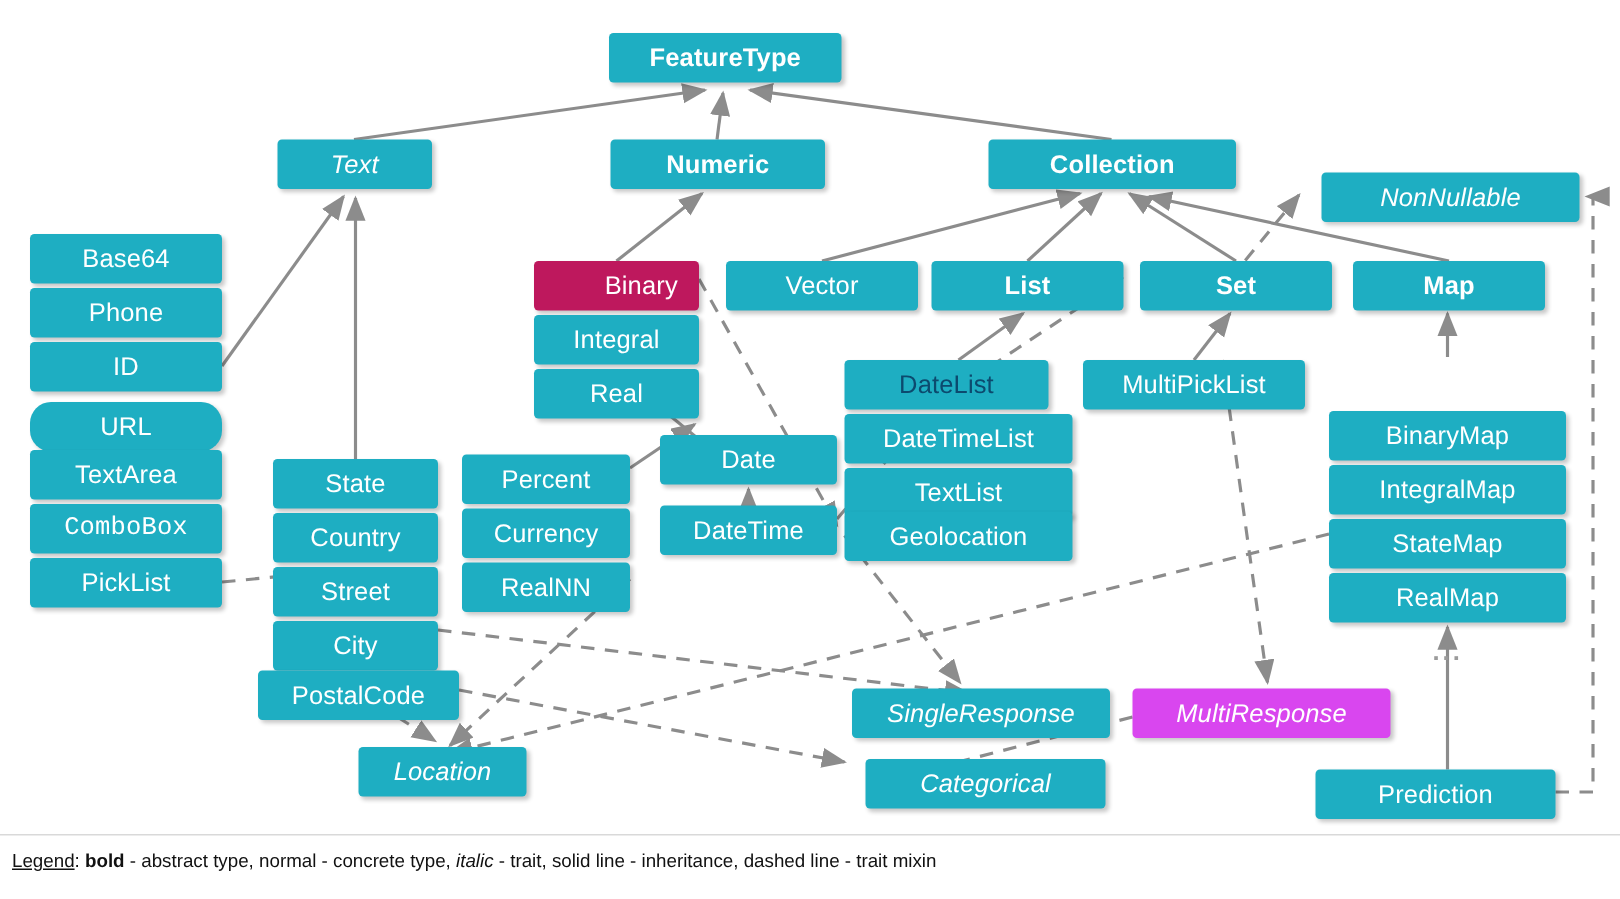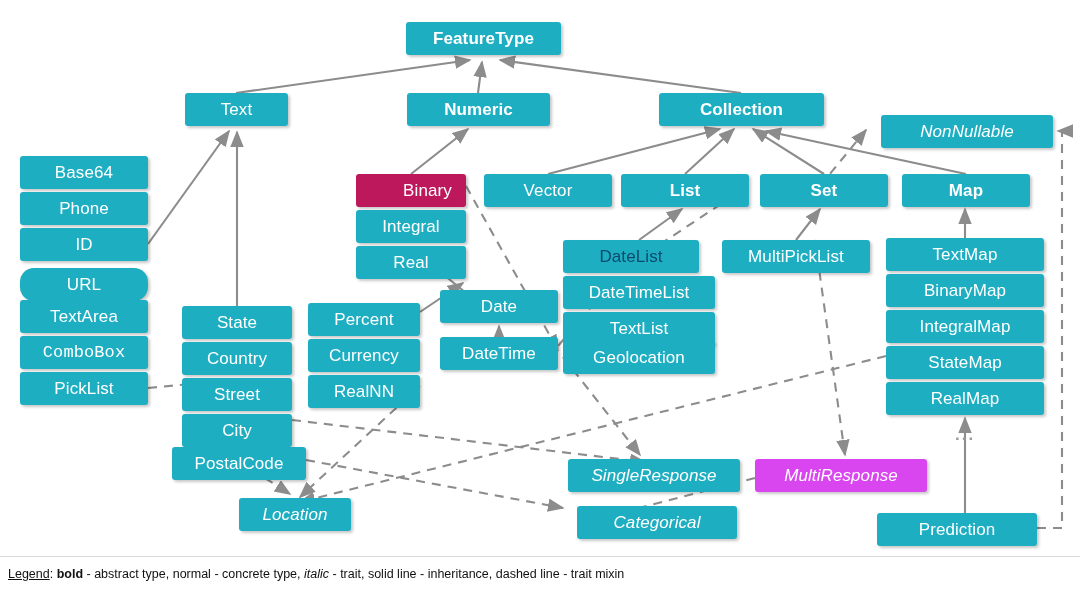--- a/index.html
+++ b/index.html
@@ -129,21 +129,21 @@
     </g>
   </svg>
 
   <div id="divider"></div>
 
   <div id="legend">
     <span class="lg-word">Legend</span><span>: </span><span class="lg-bold">bold</span><span> - abstract type, </span><span>normal</span><span> - concrete type, </span><span class="lg-ital">italic</span><span> - trait, solid line - inheritance, dashed line - trait mixin</span>
   </div>
 
 <div class="node bold" style="left: 406px; top: 22px; width: 155px; height: 33px; background: rgb(30, 174, 194); color: rgb(255, 255, 255);">FeatureType</div>
-    <div class="node" style="left: 185px; top: 93px; width: 103px; height: 33px; background: rgb(30, 174, 194); color: rgb(255, 255, 255);">Text</div>
+    <div class="node" style="left: 185px; top: 93px; width: 103px; height: 33px; background: rgb(30, 174, 194); color: rgb(255, 255, 255); font-style: italic;">Text</div>
     <div class="node bold" style="left: 407px; top: 93px; width: 143px; height: 33px; background: rgb(30, 174, 194); color: rgb(255, 255, 255);">Numeric</div>
     <div class="node bold" style="left: 659px; top: 93px; width: 165px; height: 33px; background: rgb(30, 174, 194); color: rgb(255, 255, 255);">Collection</div>
     <div class="node italic" style="left: 881px; top: 115px; width: 172px; height: 33px; background: rgb(30, 174, 194); color: rgb(255, 255, 255);">NonNullable</div>
     <div class="node" style="left: 20px; top: 156px; width: 128px; height: 33px; background: rgb(30, 174, 194); color: rgb(255, 255, 255);">Base64</div>
     <div class="node" style="left: 20px; top: 192px; width: 128px; height: 33px; background: rgb(30, 174, 194); color: rgb(255, 255, 255);">Phone</div>
     <div class="node" style="left: 20px; top: 228px; width: 128px; height: 33px; background: rgb(30, 174, 194); color: rgb(255, 255, 255);">ID</div>
     <div class="node" style="left: 20px; top: 268px; width: 128px; height: 33px; background: rgb(30, 174, 194); color: rgb(255, 255, 255); border-radius: 14px;">URL</div>
     <div class="node" style="left: 20px; top: 300px; width: 128px; height: 33px; background: rgb(30, 174, 194); color: rgb(255, 255, 255);">TextArea</div>
     <div class="node" style="left: 20px; top: 336px; width: 128px; height: 33px; background: rgb(30, 174, 194); color: rgb(255, 255, 255); font-family: Liberation Mono, monospace;">ComboBox</div>
     <div class="node" style="left: 20px; top: 372px; width: 128px; height: 33px; background: rgb(30, 174, 194); color: rgb(255, 255, 255);">PickList</div>
@@ -162,21 +162,20 @@
     <div class="node" style="left: 308px; top: 303px; width: 112px; height: 33px; background: rgb(30, 174, 194); color: rgb(255, 255, 255);">Percent</div>
     <div class="node" style="left: 308px; top: 339px; width: 112px; height: 33px; background: rgb(30, 174, 194); color: rgb(255, 255, 255);">Currency</div>
     <div class="node" style="left: 308px; top: 375px; width: 112px; height: 33px; background: rgb(30, 174, 194); color: rgb(255, 255, 255);">RealNN</div>
     <div class="node" style="left: 440px; top: 290px; width: 118px; height: 33px; background: rgb(30, 174, 194); color: rgb(255, 255, 255);">Date</div>
     <div class="node" style="left: 440px; top: 337px; width: 118px; height: 33px; background: rgb(30, 174, 194); color: rgb(255, 255, 255);">DateTime</div>
     <div class="node" style="left: 563px; top: 240px; width: 136px; height: 33px; background: rgb(30, 174, 194); color: #0c4a6e;">DateList</div>
     <div class="node" style="left: 563px; top: 276px; width: 152px; height: 33px; background: rgb(30, 174, 194); color: rgb(255, 255, 255);">DateTimeList</div>
     <div class="node" style="left: 563px; top: 312px; width: 152px; height: 33px; background: rgb(30, 174, 194); color: rgb(255, 255, 255);">TextList</div>
     <div class="node" style="left: 563px; top: 341px; width: 152px; height: 33px; background: rgb(30, 174, 194); color: rgb(255, 255, 255);">Geolocation</div>
     <div class="node" style="left: 722px; top: 240px; width: 148px; height: 33px; background: rgb(30, 174, 194); color: rgb(255, 255, 255);">MultiPickList</div>
-    <div class="node" style="left: 886px; top: 238px; width: 158px; height: 33px; background: rgb(30, 174, 194); color: rgb(255, 255, 255);">TextMap</div>
     <div class="node" style="left: 886px; top: 274px; width: 158px; height: 33px; background: rgb(30, 174, 194); color: rgb(255, 255, 255);">BinaryMap</div>
     <div class="node" style="left: 886px; top: 310px; width: 158px; height: 33px; background: rgb(30, 174, 194); color: rgb(255, 255, 255);">IntegralMap</div>
     <div class="node" style="left: 886px; top: 346px; width: 158px; height: 33px; background: rgb(30, 174, 194); color: rgb(255, 255, 255);">StateMap</div>
     <div class="node" style="left: 886px; top: 382px; width: 158px; height: 33px; background: rgb(30, 174, 194); color: rgb(255, 255, 255);">RealMap</div>
     <div class="node italic" style="left: 239px; top: 498px; width: 112px; height: 33px; background: rgb(30, 174, 194); color: rgb(255, 255, 255);">Location</div>
     <div class="node italic" style="left: 568px; top: 459px; width: 172px; height: 33px; background: rgb(30, 174, 194); color: rgb(255, 255, 255);">SingleResponse</div>
     <div class="node italic" style="left: 755px; top: 459px; width: 172px; height: 33px; background: #d946ef; color: rgb(255, 255, 255);">MultiResponse</div>
     <div class="node italic" style="left: 577px; top: 506px; width: 160px; height: 33px; background: rgb(30, 174, 194); color: rgb(255, 255, 255);">Categorical</div>
     <div class="node" style="left: 877px; top: 513px; width: 160px; height: 33px; background: rgb(30, 174, 194); color: rgb(255, 255, 255);">Prediction</div>
     <div class="ellipsis" style="left: 955px; top: 425px;">...</div>

